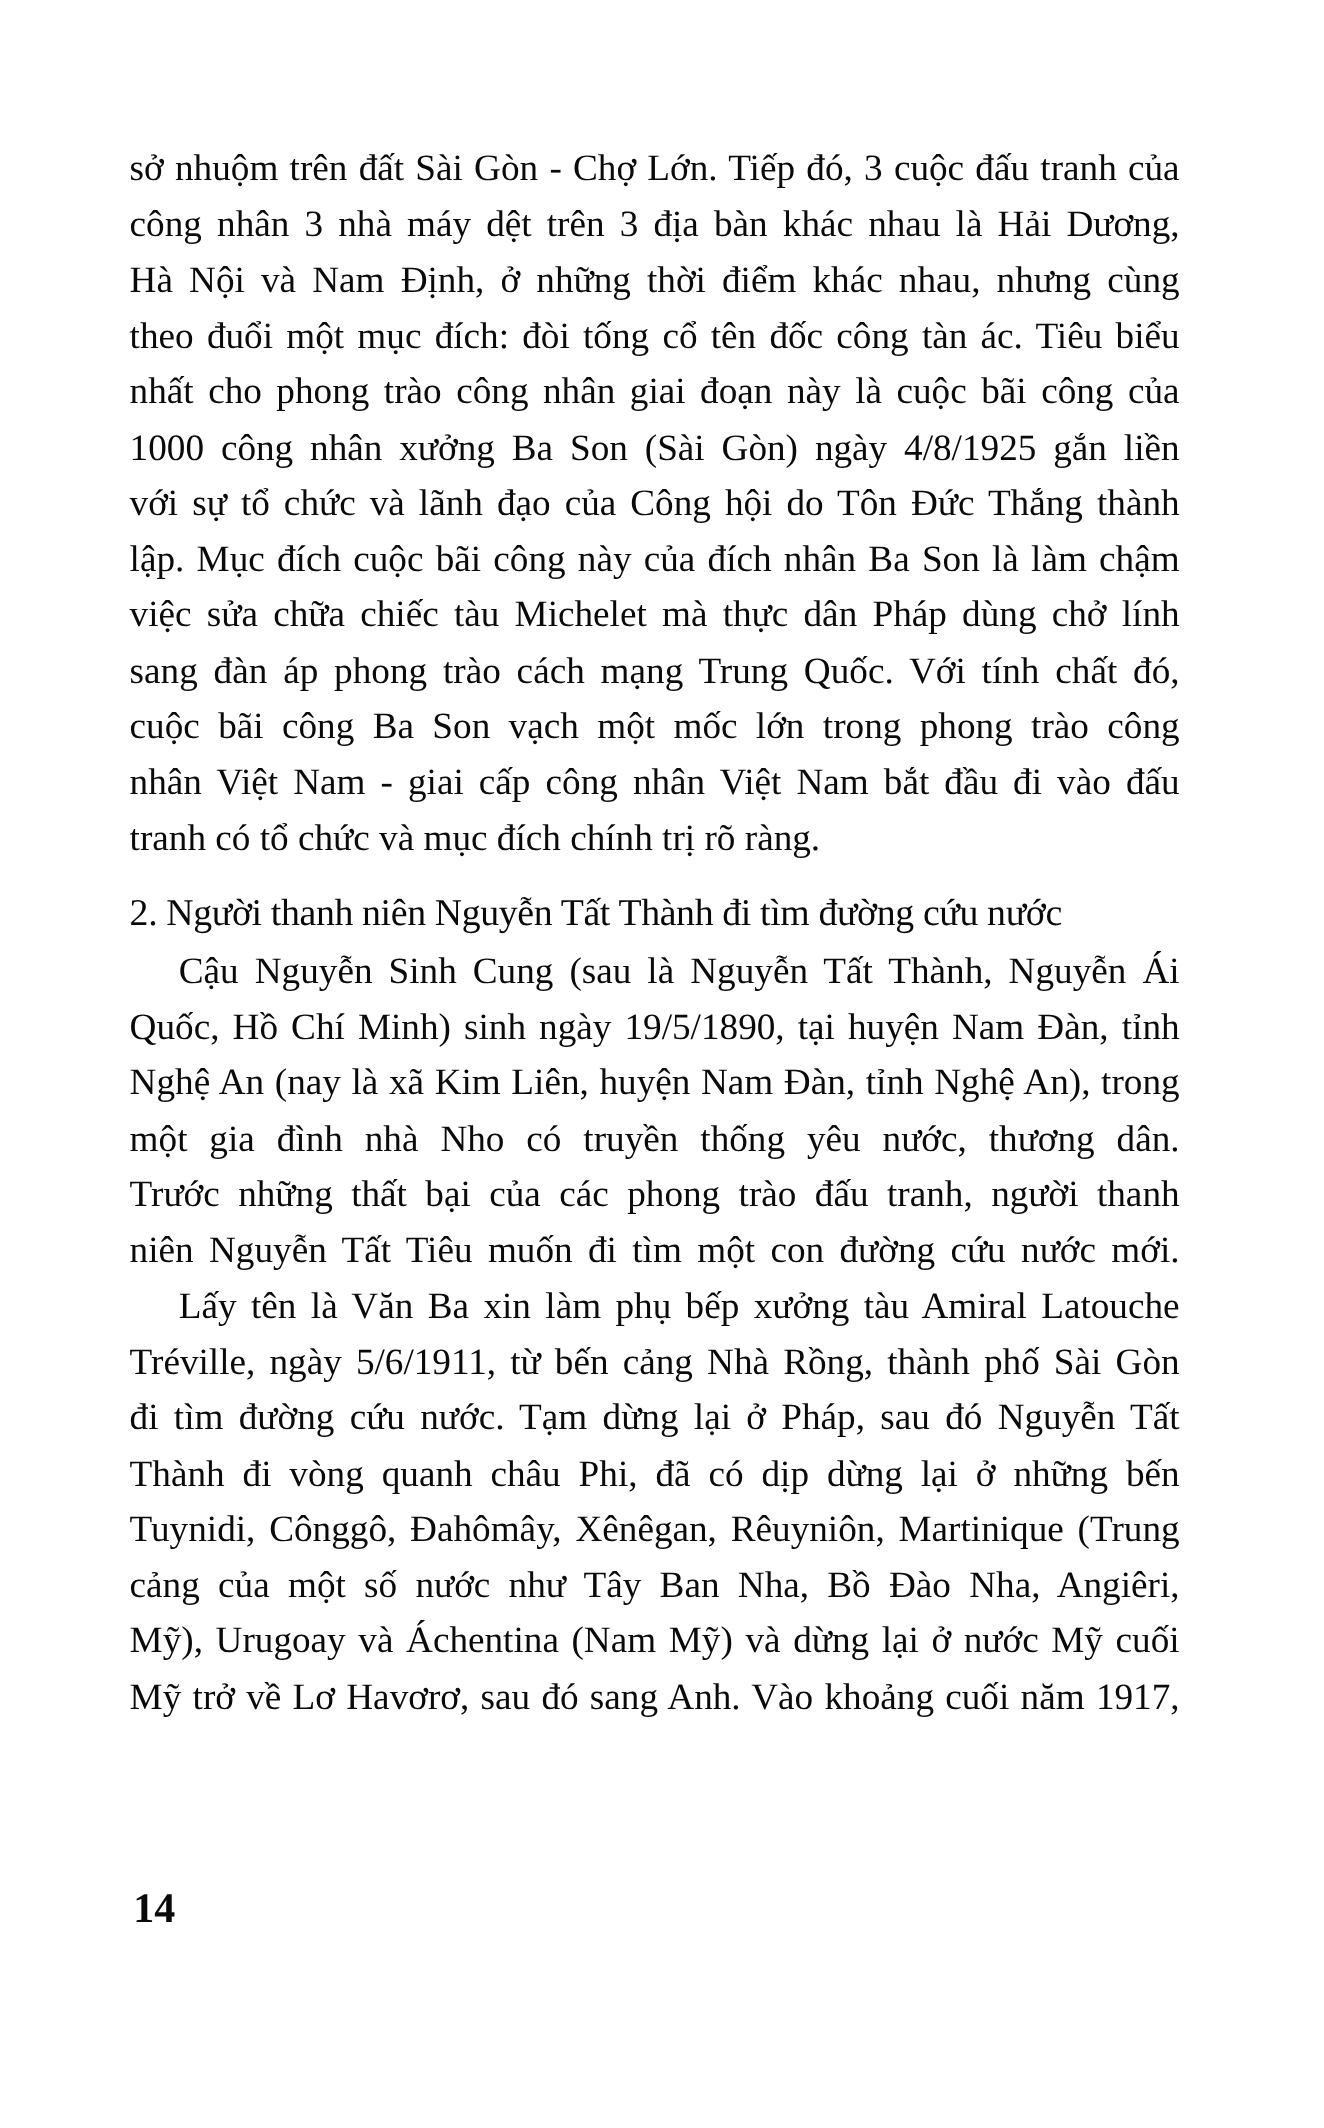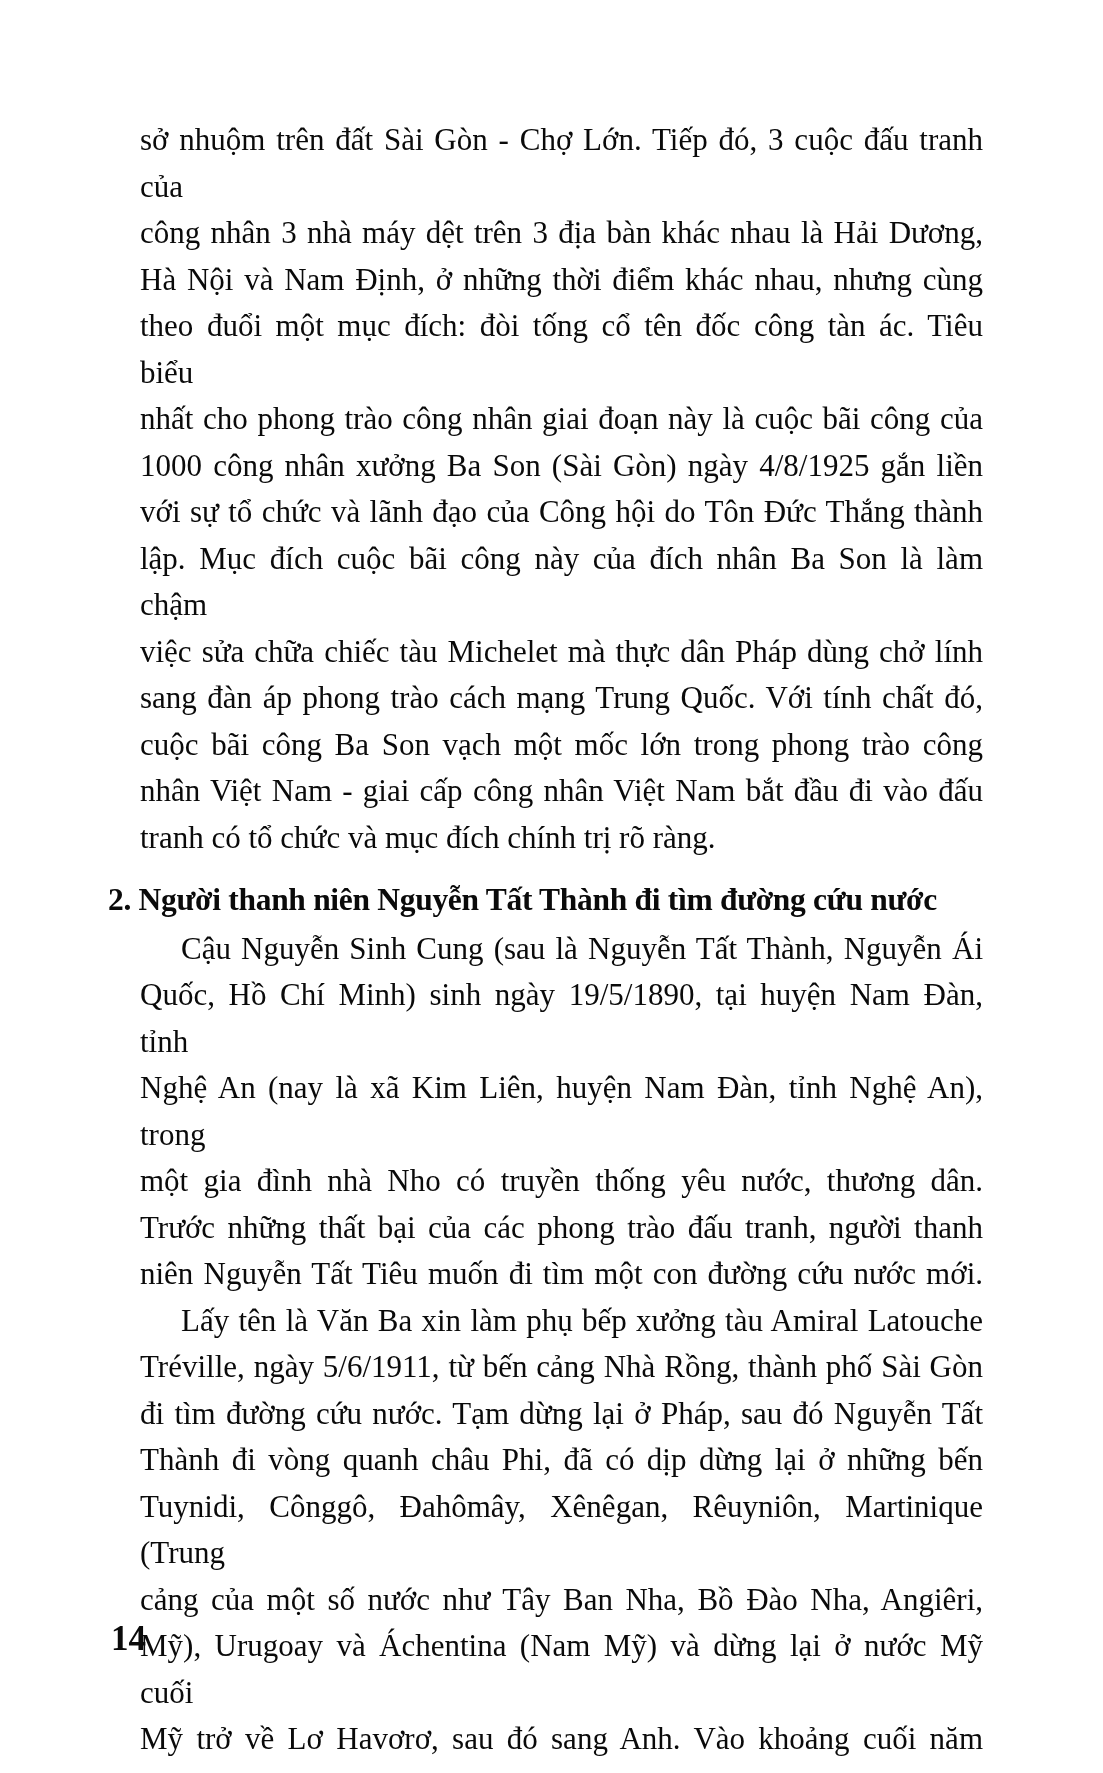--- a/index.html
+++ b/index.html
@@ -27,42 +27,41 @@
     padding: 0;
   }
   .line {
     font-size: 31px;
     line-height: 46.5px;
     text-align: justify;
     text-align-last: justify;
     -moz-text-align-last: justify;
     word-spacing: 1px;
     white-space: normal;
-    margin-left: 32px;
   }
   .line.last-left {
     text-align-last: left;
     -moz-text-align-last: left;
     word-spacing: normal;
   }
   .line.first-indent {
     padding-left: 41px;
   }
   .heading {
     font-size: 31.5px;
-    font-weight: bold;
+    font-weight: normal;
     line-height: 46.5px;
     margin: 16px 0 2px 0;
     letter-spacing: -0.3px;
     text-align: left;
   }
   .page-number {
     position: absolute;
     left: 111px;
-    top: 1616px;
+    top: 1568px;
     font-size: 35px;
     font-weight: bold;
     line-height: 46px;
   }
 </style>
 </head>
 <body>
 
 <div class="page" style="background: rgb(255, 255, 255); color: rgb(10, 10, 10);">
   <div class="text-block" id="text-block">

